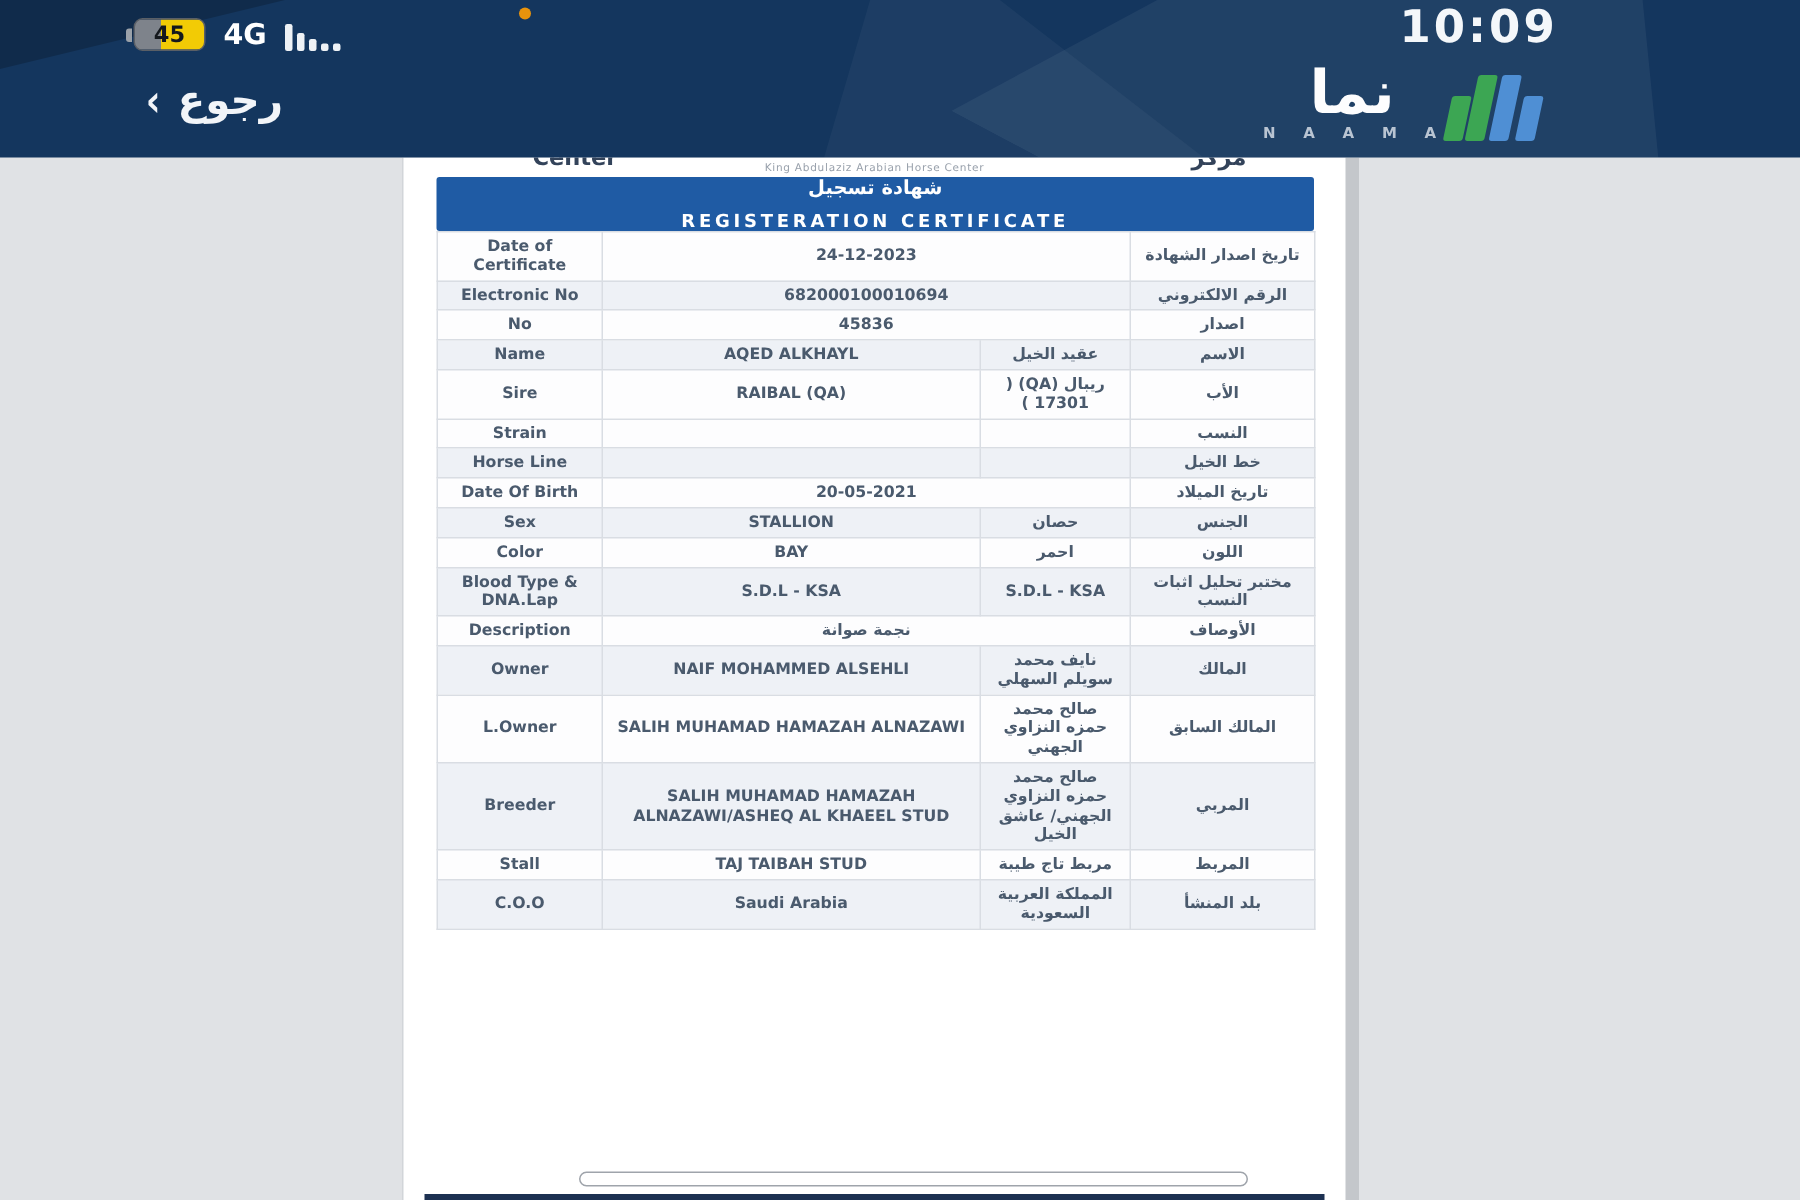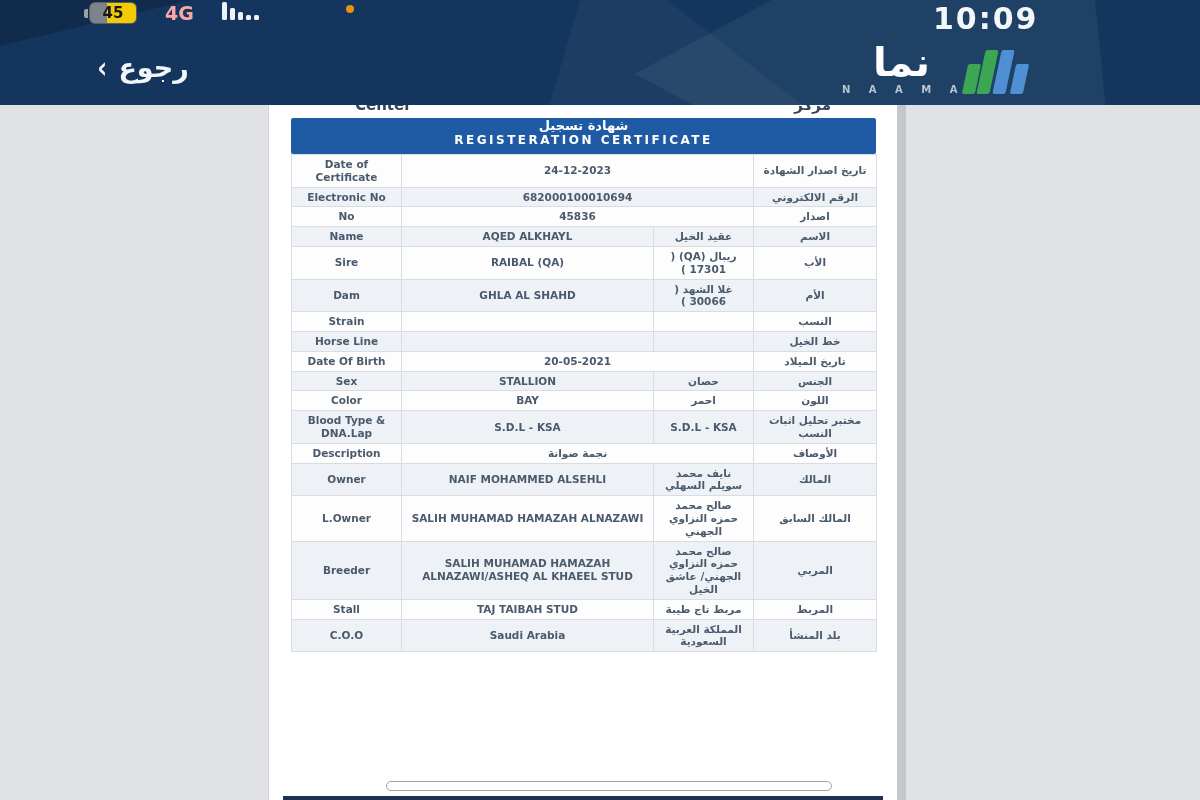--- a/index.html
+++ b/index.html
@@ -12,28 +12,28 @@
   .appbar { position:absolute; top:0; left:0; width:1200px; height:105px; background:#14365e; overflow:hidden; z-index:5; }
   .deco-star { position:absolute; right:-60px; top:-190px; width:560px; height:420px;
                background:rgba(255,255,255,0.055); transform:rotate(28deg);
                clip-path:polygon(50% 0, 100% 100%, 0 100%); }
   .deco-star2 { position:absolute; right:420px; top:-60px; width:300px; height:220px;
                background:rgba(255,255,255,0.04); transform:rotate(-18deg);
                clip-path:polygon(50% 0, 100% 100%, 0 100%); }
   .deco-dark { position:absolute; left:0; top:0; width:190px; height:46px;
                background:rgba(0,0,0,0.20); clip-path:polygon(0 0, 100% 0, 0 100%); }
 
-  .status-left { position:absolute; left:84px; top:2px; display:flex; align-items:flex-start; gap:28px; }
+  .status-left { position:absolute; left:84px; top:12px; display:flex; align-items:flex-end; gap:12px; }
   .battery { display:flex; align-items:center; }
   .battery-cap { width:4px; height:9px; background:#9aa1a9; border-radius:2px 0 0 2px; margin-right:1px; }
   .battery-body { width:48px; height:22px; border-radius:6px; overflow:hidden; position:relative;
                   background:linear-gradient(90deg,#7e838b 0 38%,#f2cb05 38% 100%); border:1px solid #5a5f66;
                   display:flex; align-items:center; justify-content:center; }
   .battery-body span { font-size:15px; font-weight:bold; color:#14181d; letter-spacing:0px; }
-  .network { color:#fca5a5; font-size:19px; font-weight:bold; }
+  .network { color:#ffffff; font-size:19px; font-weight:bold; }
   .sigbars { display:flex; align-items:flex-end; gap:3px; height:18px; }
   .sigbars i { display:block; background:#eef2f6; border-radius:1.5px; }
   .sb1 { width:5px; height:18px; }
   .sb2 { width:5px; height:12px; }
   .sb3 { width:5px; height:8px; }
   .sbdot { width:5px; height:5px; border-radius:50%; }
   .camdot { position:absolute; left:346px; top:5px; width:8px; height:8px; border-radius:50%; background:#e8930c; }
 
   .time { position:absolute; left:933px; top:1px; color:#f4f7fa; font-size:30px; font-weight:bold; letter-spacing:2px; }
 
@@ -56,21 +56,21 @@
   .page { position:absolute; left:268px; top:105px; width:638px; height:695px; background:#ffffff;
           border-left:1px solid #d2d5d9; border-right:9px solid #c4c7cb; z-index:4; }
   .page-inner { position:relative; width:100%; height:100%; overflow:hidden; }
 
   .doc-top { position:relative; height:13px; overflow:hidden; }
   .frag-left { position:absolute; left:86px; top:-9px; font-size:15px; font-weight:bold; color:#33435a; }
   .frag-right { position:absolute; right:66px; top:-9px; font-size:15px; font-weight:bold; color:#33435a; }
   .doc-caption { position:absolute; left:0; right:0; top:3px; text-align:center; font-size:7px; color:#98a0ab; letter-spacing:0.5px; }
 
   .title-bar { position:absolute; left:22px; top:13px; width:585px; height:36px; background:#1f5ba4; border-radius:2px;
-               display:flex; flex-direction:column; align-items:center; justify-content:flex-start; }
+               display:flex; flex-direction:column; align-items:center; justify-content:space-between; }
   .title-ar { color:#ffffff; font-size:13px; font-weight:bold; line-height:15px; }
   .title-en { color:#ffffff; font-size:12px; font-weight:bold; letter-spacing:2.5px; line-height:14px; }
 
   table.cert { position:absolute; left:22px; top:49px; width:585px; border-collapse:collapse; table-layout:fixed;border-radius:24px; }
   table.cert td { border:1px solid #d9dde3; text-align:center; vertical-align:middle;
                   font-size:10.5px; font-weight:bold; color:#4a5a6d; line-height:1.22; padding:3px 6px;
                   word-wrap:break-word; }
   table.cert tr { height:18px; }
   table.cert tr.alt td { background:#eef1f6; }
   table.cert tr.norm td { background:#fdfdfe; }
@@ -127,20 +127,21 @@
           <i class="lm4"></i>
       </div>
     </div>
   </div>
 
   <div class="page">
     <div class="page-inner">
 
       <div class="doc-top">
         <span class="frag-left">Center</span>
+        <span class="doc-caption">King Abdulaziz Arabian Horse Center</span>
         <span class="frag-right ar">مركز</span>
       </div>
 
       <div class="title-bar">
         <div class="title-ar ar">شهادة تسجيل</div>
         <div class="title-en">REGISTERATION CERTIFICATE</div>
       </div>
 
       <table class="cert">
         <colgroup>
@@ -170,26 +171,20 @@
               <td>AQED ALKHAYL</td>
               <td class="ar">عقيد الخيل</td>
               <td class="ar">الاسم</td>
             </tr>
             <tr class="norm">
               <td>Sire</td>
               <td>RAIBAL (QA)</td>
               <td class="ar">ريبال (QA) ( 17301 )</td>
               <td class="ar">الأب</td>
             </tr>
-            <tr class="alt">
-              <td>Dam</td>
-              <td>GHLA AL SHAHD</td>
-              <td class="ar">غلا الشهد ( 30066 )</td>
-              <td class="ar">الأم</td>
-            </tr>
             <tr class="norm">
               <td>Strain</td>
               <td></td>
               <td class="ar"></td>
               <td class="ar">النسب</td>
             </tr>
             <tr class="alt">
               <td>Horse Line</td>
               <td></td>
               <td class="ar"></td>

